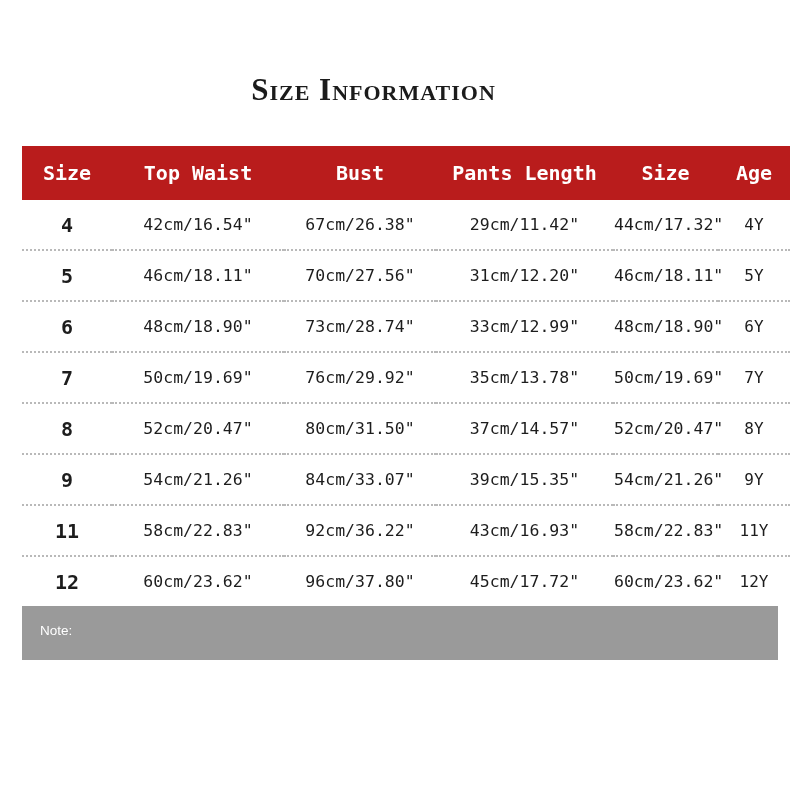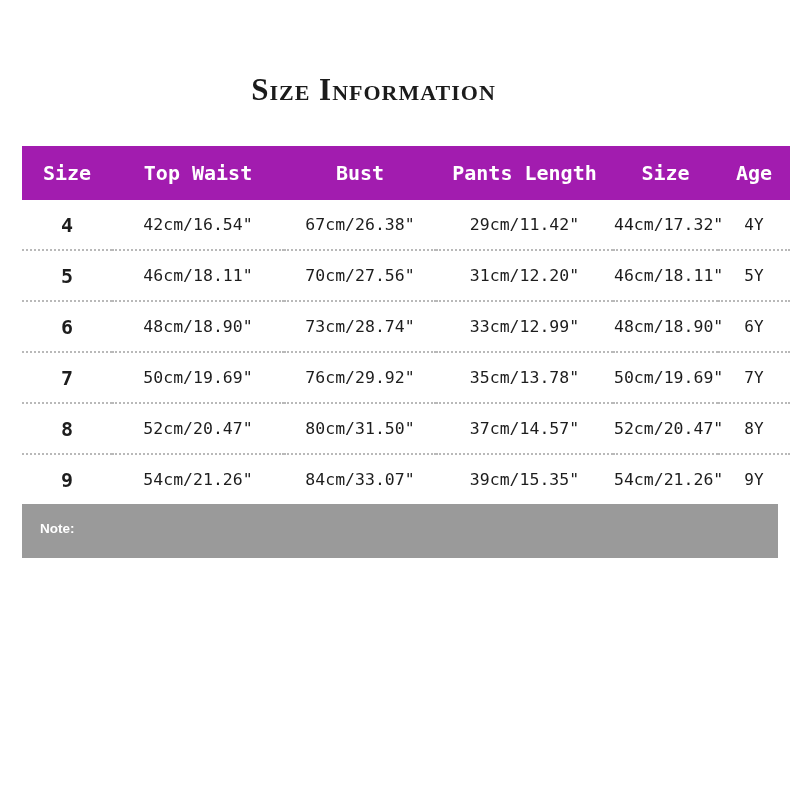--- a/index.html
+++ b/index.html
@@ -32,21 +32,21 @@
   .table-wrap {
     margin: 38px 22px 0 22px;
     width: 756px;
   }
   table {
     border-collapse: collapse;
     width: 756px;
     table-layout: fixed;
   }
   thead th {
-    background: #a21caf;
+    background: #b91c1c;
     color: #ffffff;
     font-family: "DejaVu Sans Mono", monospace;
     font-weight: bold;
     font-size: 20px;
     height: 52px;
     text-align: center;
     border: none;
     letter-spacing: 0px;
   }
   tbody td {
@@ -82,21 +82,20 @@
     background: #9a9a9a;
     color: #ffffff;
     padding: 14px 18px 18px 18px;
     box-sizing: border-box;
     font-size: 13.5px;
     line-height: 1.65;
     font-family: "Liberation Sans", sans-serif;
   }
   .note-label {
     display: block;
-    font-weight: bold;
   }
   .note-line {
     display: block;
   }
 </style>
 </head>
 <body>
 
 <div class="page">
 
@@ -156,20 +155,36 @@
           <td class="age-cell">8Y</td>
         </tr>
         <tr>
           <td class="size-cell">9</td>
           <td>54cm/21.26"</td>
           <td>84cm/33.07"</td>
           <td>39cm/15.35"</td>
           <td>54cm/21.26"</td>
           <td class="age-cell">9Y</td>
         </tr>
+        <tr>
+          <td class="size-cell">11</td>
+          <td>58cm/22.83"</td>
+          <td>92cm/36.22"</td>
+          <td>43cm/16.93"</td>
+          <td>58cm/22.83"</td>
+          <td class="age-cell">11Y</td>
+        </tr>
+        <tr>
+          <td class="size-cell">12</td>
+          <td>60cm/23.62"</td>
+          <td>96cm/37.80"</td>
+          <td>45cm/17.72"</td>
+          <td>60cm/23.62"</td>
+          <td class="age-cell">12Y</td>
+        </tr>
       </tbody>
     </table>
   </div>
 
   <div class="note">
     <span class="note-label">Note:</span>
   </div>
 
 </div>
 

